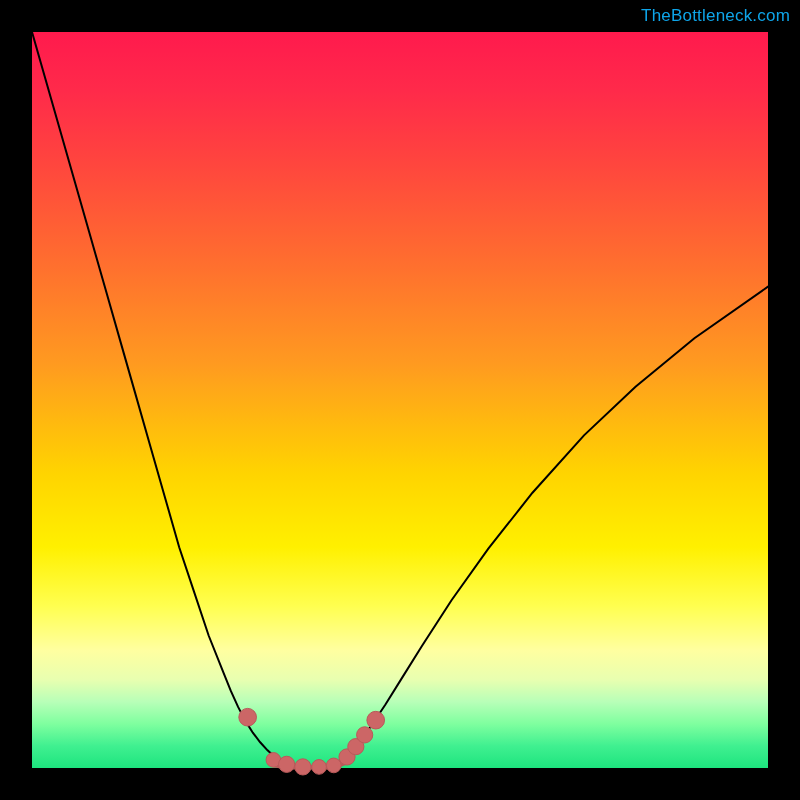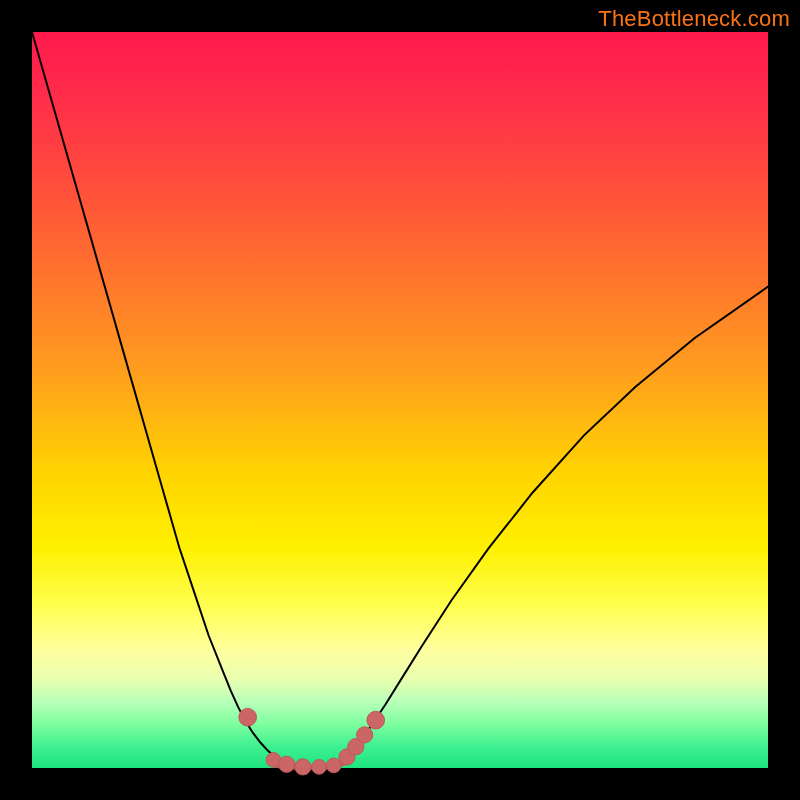--- a/index.html
+++ b/index.html
@@ -40,22 +40,22 @@
       #b8ffb8 91%,
       #7fff9f 94%,
       #40f090 97%,
       #1de47e 100%
     );
   }
   .watermark {
     position: absolute;
     top: 6px;
     right: 10px;
-    color: #f97316;
-    font-size: 22px;
+    color: #0ea5e9;
+    font-size: 17px;
     font-weight: 500;
     letter-spacing: 0.2px;
     text-align: right;
   }
   svg.curves {
     position: absolute;
     left: 32px;
     top: 32px;
     width: 736px;
     height: 736px;

